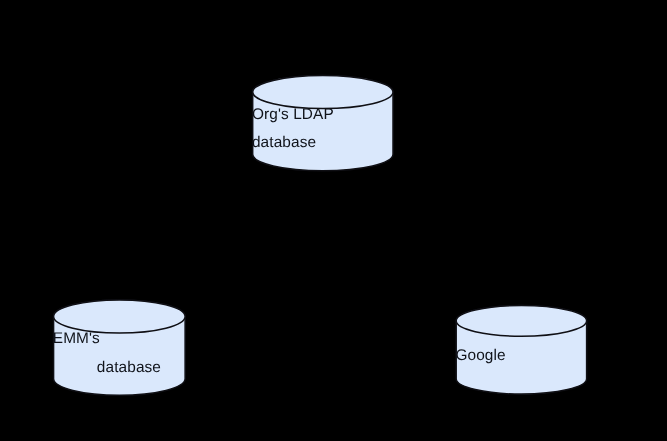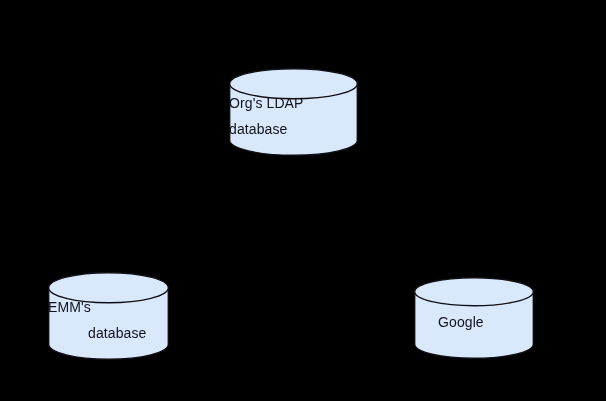--- a/index.html
+++ b/index.html
@@ -62,15 +62,15 @@
         <ellipse cx="60.5" cy="15.7" rx="59.8" ry="15" fill="#dae8fc" stroke="#0f0f14" stroke-width="1.4"></ellipse>
       </svg>
       <div class="node-label" style="top: 22px; color: rgb(16, 19, 26);">EMM's</div>
       <div class="node-label" style="top: 48px; color: rgb(16, 19, 26); margin-left: 40px;">database</div>
     </div>
     <div class="node" style="left: 414px; top: 277px; width: 120px; height: 82px;">
       <svg width="120" height="82" viewBox="0 0 120 82">
         <path d="M 0.7 14.7 L 0.7 67.3 A 59.3 14 0 0 0 119.3 67.3 L 119.3 14.7 A 59.3 14 0 0 0 0.7 14.7 Z" fill="#dae8fc" stroke="#0f0f14" stroke-width="1.4"></path>
         <ellipse cx="60" cy="14.7" rx="59.3" ry="14" fill="#dae8fc" stroke="#0f0f14" stroke-width="1.4"></ellipse>
       </svg>
-      <div class="node-label" style="top: 32px; color: rgb(16, 19, 26); margin-left: 24px;">Google</div>
+      <div class="node-label" style="top: 32px; color: rgb(16, 19, 26);">Google</div>
     </div>
   </div>
 
 </body></html>

